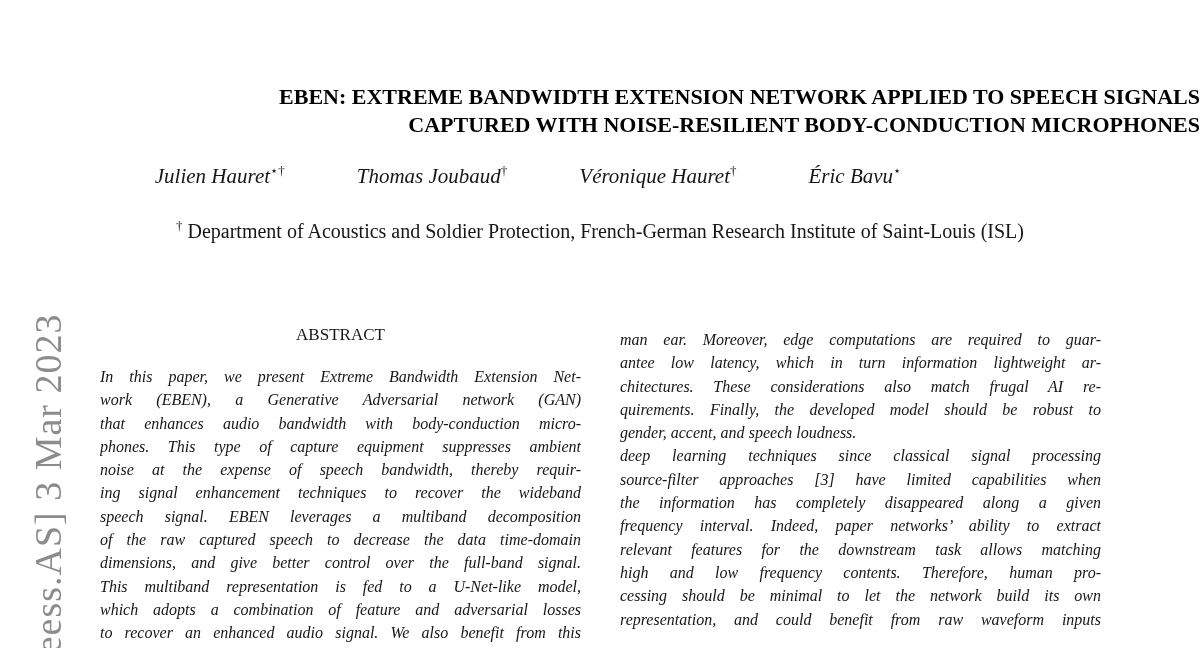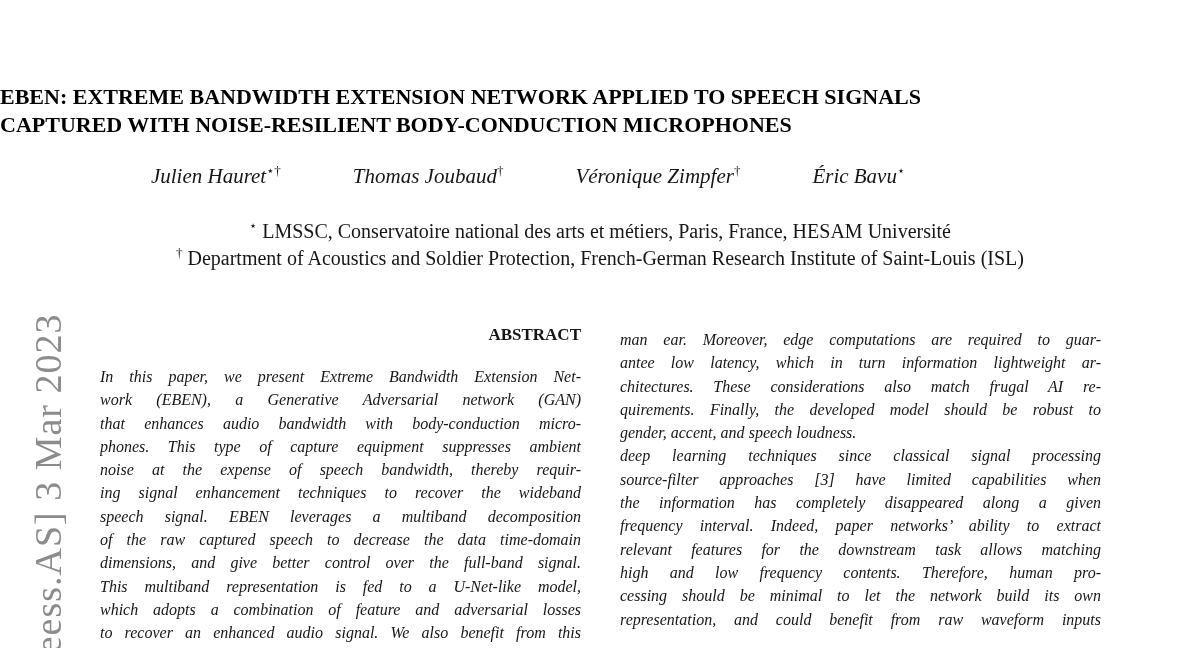--- a/index.html
+++ b/index.html
@@ -7,40 +7,40 @@
     position:relative; width:1200px; height:648px; background:#ffffff;
     overflow:hidden; font-family:"Liberation Serif","DejaVu Serif",serif;
     color:#161616;
   }
   .watermark {
     position:absolute; left:26px; top:667px;
     transform:rotate(-90deg); transform-origin:0 0;
     font-size:38px; letter-spacing:1px; color:#8c8c8c; white-space:nowrap;
   }
   .title {
-    position:absolute; top:83px; left:0; width:1200px; text-align:left;
+    position:absolute; top:83px; left:0; width:1200px; text-align:right;
     font-weight:bold; font-size:22px; line-height:27.5px; color:#000;
   }
   .authors {
     position:absolute; top:163px; left:0; width:1056px;
     display:flex; justify-content:center; gap:72px;
     font-style:italic; font-size:21px; line-height:26px;
   }
   .authors sup { font-size:13px; font-style:normal; line-height:0; }
   .affils {
     position:absolute; top:218px; left:0; width:1200px; text-align:center;
     font-size:20px; line-height:26.5px;
   }
   .affils sup { font-size:13px; line-height:0; }
   .col { position:absolute; width:481px; font-size:16px; line-height:23.3px; }
   .col-left  { left:100px; top:325px; }
   .col-right { left:620px; top:328px; }
   .abstract-heading {
-    height:40px; line-height:19px; text-align:right;
-    font-weight:bold; font-size:17px;
+    height:40px; line-height:19px; text-align:center;
+    font-weight:normal; font-size:17px;
   }
   .line {
     height:23.3px; overflow:hidden;
     text-align:justify; text-align-last:justify;
     word-spacing:0.1px;
     font-style:italic;
   }
   .line.left   { text-align:left; text-align-last:left; }
   .line.indent { text-indent:18px; }
 </style>
@@ -52,26 +52,25 @@
   <div class="watermark">[eess.AS]  3 Mar 2023</div>
 
   <div class="title">
     <div>EBEN: EXTREME BANDWIDTH EXTENSION NETWORK APPLIED TO SPEECH SIGNALS</div>
     <div>CAPTURED WITH NOISE-RESILIENT BODY-CONDUCTION MICROPHONES</div>
   </div>
 
   <div class="authors" id="authors">
       <span><span>Julien Hauret</span><sup>⋆†</sup></span>
       <span><span>Thomas Joubaud</span><sup>†</sup></span>
-      <span><span>Véronique Zimpfer</span><sup>†</sup></span>
+      <span><span>Véronique Hauret</span><sup>†</sup></span>
       <span><span>Éric Bavu</span><sup>⋆</sup></span>
     </div>
 
   <div class="affils" id="affils">
-      <div><sup>⋆</sup> LMSSC, Conservatoire national des arts et métiers, Paris, France, HESAM Université</div>
       <div><sup>†</sup> Department of Acoustics and Soldier Protection, French-German Research Institute of Saint-Louis (ISL)</div>
     </div>
 
   <div class="col col-left">
     <div class="abstract-heading">ABSTRACT</div>
     <div id="leftLines">
         <div class="line">In this paper, we present Extreme Bandwidth Extension Net-</div>
         <div class="line">work (EBEN), a Generative Adversarial network (GAN)</div>
         <div class="line">that enhances audio bandwidth with body-conduction micro-</div>
         <div class="line">phones. This type of capture equipment suppresses ambient</div>

